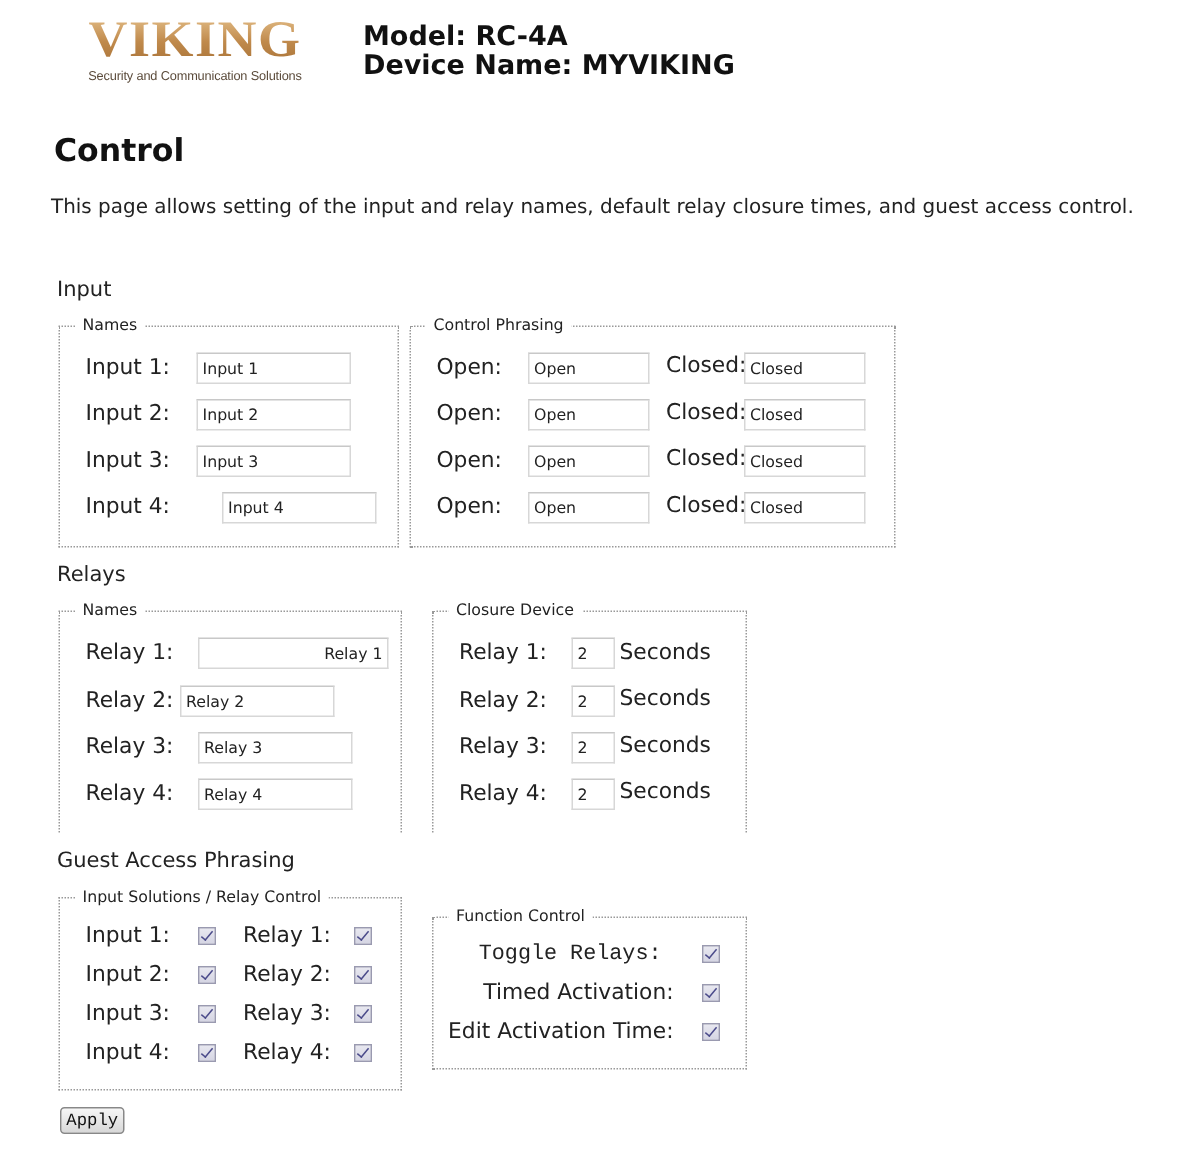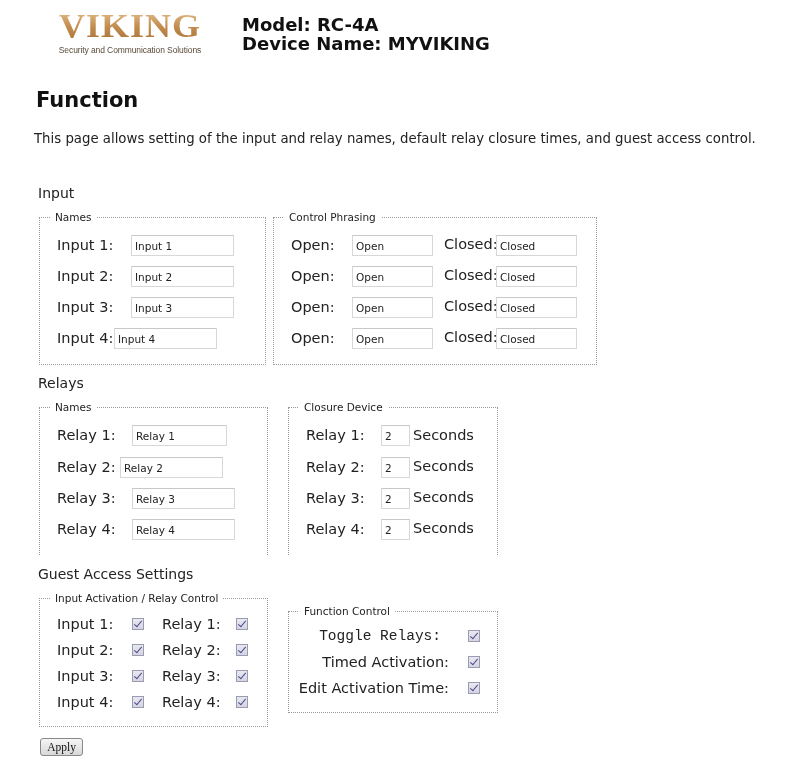--- a/index.html
+++ b/index.html
@@ -49,52 +49,52 @@
       background: linear-gradient(#e8e8f0, #d5d5e3); cursor: pointer;
     }
     .cb::after {
       content: ""; position: absolute; left: 3px; top: 0px; width: 3px; height: 7px;
       border: solid #4a4a8a; border-width: 0 1.5px 1.5px 0; transform: rotate(40deg);
     }
     .apply-btn {
       position: absolute; left: 40px; top: 738px; width: 43px; height: 18px;
       border: 1px solid #888; border-radius: 3px;
       background: linear-gradient(#f6f6f6, #d8d8d8);
-      font-family: Liberation Serif, serif; font-size: 11.5px; color: #111; padding: 0; text-align: center;
+      font-family: Liberation Mono, monospace; font-size: 11.5px; color: #111; padding: 0; text-align: center;
     }
   </style>
 </head>
 <body>
 
 <div class="header">
   <div class="logo">
     <div class="logo-word">VIKING</div>
     <div class="logo-tag">Security and Communication Solutions</div>
   </div>
   <div class="device-info">
     <div>Model: RC-4A</div>
     <div>Device Name: MYVIKING</div>
   </div>
 </div>
 
-<h1 class="page-title">Function</h1>
+<h1 class="page-title">Control</h1>
 <p class="page-desc">This page allows setting of the input and relay names, default relay closure times, and guest access control.</p>
 
 <div class="section-title" style="left:38px; top:185px;">Input</div>
 
 <div class="fs" style="left:39px; top:217px; width:227px; height:148px;">
   <div class="fs-legend">Names</div>
   <span class="lbl" style="left:17px; top:19px;">Input 1:</span>
   <input class="tb" style="left: 91px; top: 17px; width: 103px;" value="Input 1">
   <span class="lbl" style="left:17px; top:50px;">Input 2:</span>
   <input class="tb" style="left: 91px; top: 48px; width: 103px;" value="Input 2">
   <span class="lbl" style="left:17px; top:81px;">Input 3:</span>
   <input class="tb" style="left: 91px; top: 79px; width: 103px;" value="Input 3">
   <span class="lbl" style="left:17px; top:112px;">Input 4:</span>
-  <input class="tb" style="left: 74px; top: 110px; width: 103px;" value="Input 4">
+  <input class="tb" style="left: 108px; top: 110px; width: 103px;" value="Input 4">
 </div>
 
 <div class="fs" style="left:273px; top:217px; width:324px; height:148px;">
   <div class="fs-legend">Control Phrasing</div>
 
   <span class="lbl" style="left:17px; top:19px;">Open:</span>
   <input class="tb" style="left: 78px; top: 17px; width: 81px;" value="Open">
   <span class="lbl" style="left:170px; top:18px;">Closed:</span>
   <input class="tb" style="left: 222px; top: 17px; width: 81px;" value="Closed">
 
@@ -112,21 +112,21 @@
   <input class="tb" style="left: 78px; top: 110px; width: 81px;" value="Open">
   <span class="lbl" style="left:170px; top:111px;">Closed:</span>
   <input class="tb" style="left: 222px; top: 110px; width: 81px;" value="Closed">
 </div>
 
 <div class="section-title" style="left:38px; top:375px;">Relays</div>
 
 <div class="fs open-bottom" style="left:39px; top:407px; width:229px; height:148px;">
   <div class="fs-legend">Names</div>
   <span class="lbl" style="left:17px; top:19px;">Relay 1:</span>
-  <input class="tb" style="left: 92px; top: 17px; width: 95px;" value="Relay 1">
+  <input class="tb" style="left: 92px; top: 17px; width: 127px; text-align: right;" value="Relay 1">
   <span class="lbl" style="left:17px; top:51px;">Relay 2:</span>
   <input class="tb" style="left: 80px; top: 49px; width: 103px;" value="Relay 2">
   <span class="lbl" style="left:17px; top:82px;">Relay 3:</span>
   <input class="tb" style="left: 92px; top: 80px; width: 103px;" value="Relay 3">
   <span class="lbl" style="left:17px; top:113px;">Relay 4:</span>
   <input class="tb" style="left: 92px; top: 111px; width: 103px;" value="Relay 4">
 </div>
 
 <div class="fs open-bottom" style="left:288px; top:407px; width:210px; height:148px;">
   <div class="fs-legend">Closure Device</div>
@@ -137,24 +137,24 @@
   <input class="tb" style="left: 92px; top: 49px; width: 29px;" value="2">
   <span class="lbl" style="left:124px; top:50px;">Seconds</span>
   <span class="lbl" style="left:17px; top:82px;">Relay 3:</span>
   <input class="tb" style="left: 92px; top: 80px; width: 29px;" value="2">
   <span class="lbl" style="left:124px; top:81px;">Seconds</span>
   <span class="lbl" style="left:17px; top:113px;">Relay 4:</span>
   <input class="tb" style="left: 92px; top: 111px; width: 29px;" value="2">
   <span class="lbl" style="left:124px; top:112px;">Seconds</span>
 </div>
 
-<div class="section-title" style="left:38px; top:566px;">Guest Access Settings</div>
+<div class="section-title" style="left:38px; top:566px;">Guest Access Phrasing</div>
 
 <div class="fs" style="left:39px; top:598px; width:229px; height:129px;">
-  <div class="fs-legend">Input Activation / Relay Control</div>
+  <div class="fs-legend">Input Solutions / Relay Control</div>
 
   <span class="lbl" style="left:17px; top:17px;">Input 1:</span>
   <span class="cb" style="left:92px; top:19px;"></span>
   <span class="lbl" style="left:122px; top:17px;">Relay 1:</span>
   <span class="cb" style="left:196px; top:19px;"></span>
 
   <span class="lbl" style="left:17px; top:43px;">Input 2:</span>
   <span class="cb" style="left:92px; top:45px;"></span>
   <span class="lbl" style="left:122px; top:43px;">Relay 2:</span>
   <span class="cb" style="left:196px; top:45px;"></span>

